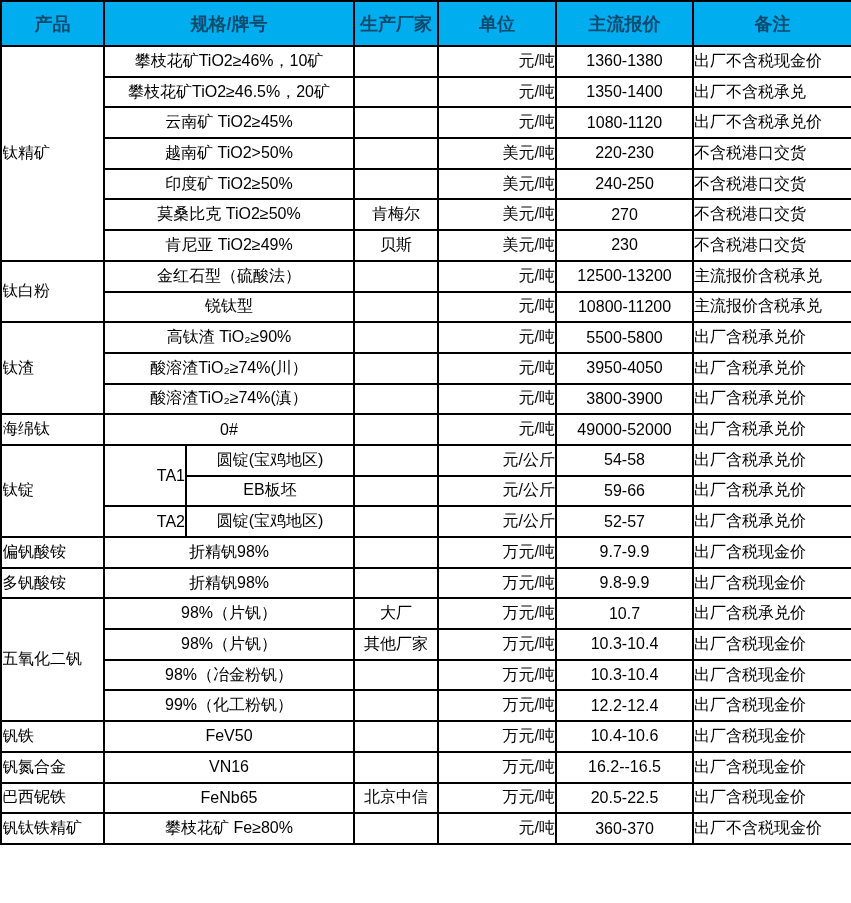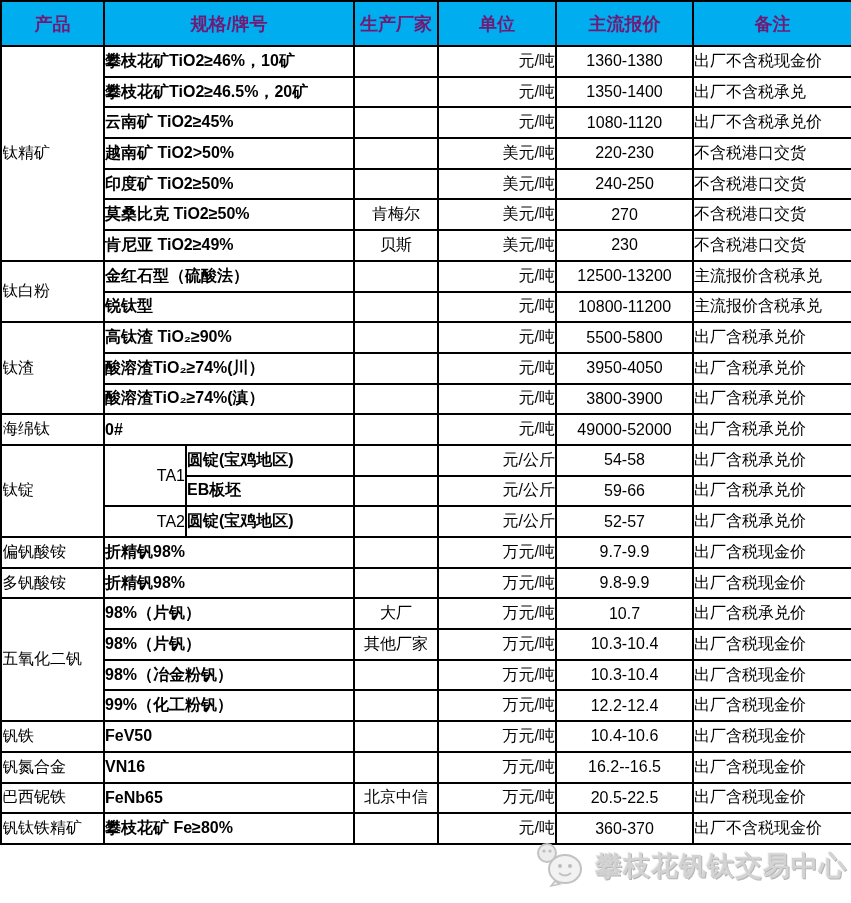--- a/index.html
+++ b/index.html
@@ -18,33 +18,33 @@
   }
   table.price th, table.price td{
     border:2px solid #000000;
     overflow:hidden;
     white-space:nowrap;
     padding:0;
   }
   table.price thead tr{height:45px;}
   table.price th{
     background:#00AEEF;
-    color:#701a75;
+    color:#0c4a6e;
     font-size:18px;
     font-weight:bold;
     text-align:center;
   }
   table.price td{
     color:#000000;
     font-size:16px;
     vertical-align:middle;
   }
   td.c-prod{border-radius:17px;}
   td.c-grade{text-align:right;padding-left:7px;font-size:17px;}
-  td.c-spec{text-align:left;padding-left:6px;font-weight:bold;}
+  td.c-spec{text-align:center;padding-left:6px;}
   td.c-maker{text-align:center;}
   td.c-unit{text-align:right;}
   td.c-price{text-align:center;font-size:17px;}
   td.c-remark{text-align:left;padding-left:4px;margin-left:32px;}
   .watermark{
     position:absolute;
     right:4px;
     bottom:12px;
     display:flex;
     align-items:center;
@@ -277,29 +277,14 @@
           <td class="c-prod">钒钛铁精矿</td>
           <td class="c-spec" colspan="2">攀枝花矿 Fe≥80%</td>
           <td class="c-maker"></td>
           <td class="c-unit">元/吨</td>
           <td class="c-price">360-370</td>
           <td class="c-remark">出厂不含税现金价</td>
         </tr>
       </tbody>
   </table>
 
-  <div class="watermark">
-    <span>
-      <svg width="54" height="46" viewBox="0 0 54 46">
-        <circle cx="14" cy="12" r="9" fill="#ececec" stroke="#c2c2c2" stroke-width="2"></circle>
-        <circle cx="11" cy="10" r="1.6" fill="#bdbdbd"></circle>
-        <circle cx="17" cy="10" r="1.6" fill="#bdbdbd"></circle>
-        <ellipse cx="32" cy="28" rx="16" ry="14" fill="#f2f2f2" stroke="#c2c2c2" stroke-width="2"></ellipse>
-        <circle cx="27" cy="25" r="2" fill="#bdbdbd"></circle>
-        <circle cx="37" cy="25" r="2" fill="#bdbdbd"></circle>
-        <path d="M26 32 q6 5 12 0" fill="none" stroke="#c2c2c2" stroke-width="2"></path>
-        <path d="M22 40 l-4 5 l9 -2 z" fill="#f2f2f2" stroke="#c2c2c2" stroke-width="1.5"></path>
-      </svg>
-    </span>
-    <span class="wm-text">攀枝花钒钛交易中心</span>
-  </div>
 
 </div>
 
 </body></html>

